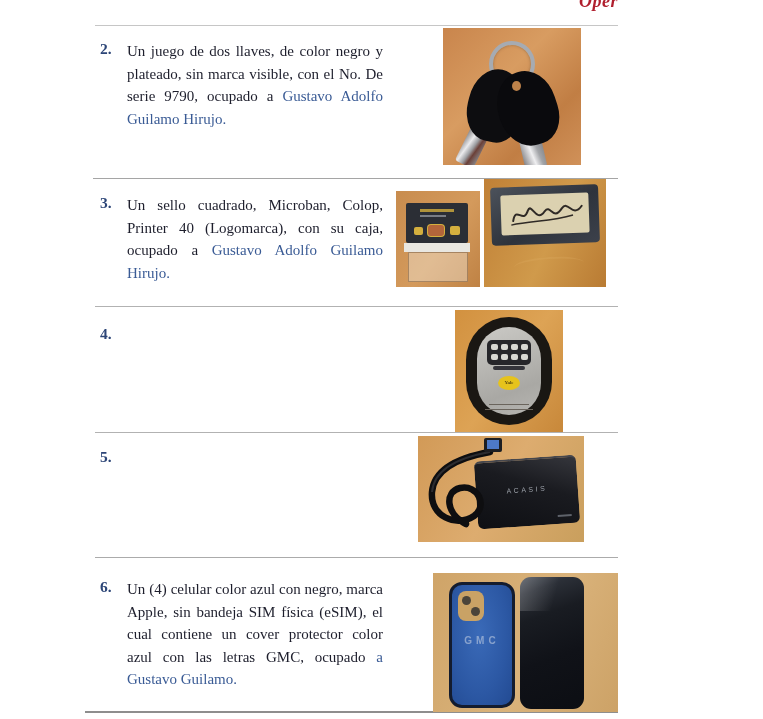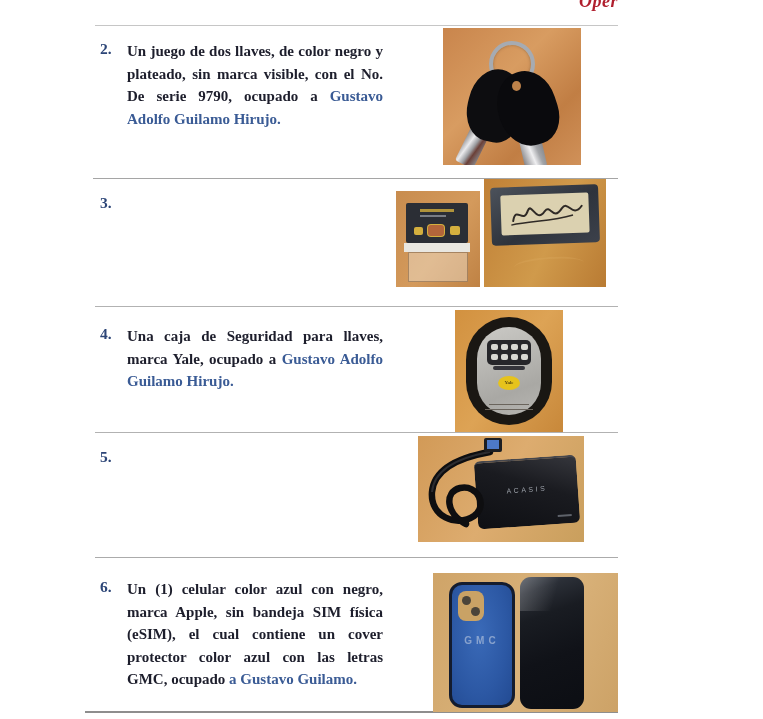--- a/index.html
+++ b/index.html
@@ -22,21 +22,21 @@
   .hr.l5b{top:561px;left:672px;width:91px;background:#d4d4d4;}
   .hr.l6{top:711px;left:85px;width:678px;height:2px;background:#8e8e8e;}
   
   .item{position:absolute;left:100px;width:285px;}
   .item .num{
     position:absolute;left:0;top:0;width:22px;text-align:left;
     font-weight:700;font-size:15.5px;color:#2c4577;
   }
   .item .para{
     margin-left:27px;width:256px;text-align:justify;
-    font-weight:700;font-size:15px;line-height:22.6px;color:#1d1e2c;
+    font-weight:400;font-size:15px;line-height:22.6px;color:#1d1e2c;
   }
   .item .para .pname{color:#3a5b95;}
   .it2{top:40px;} .it3{top:194px;} .it4{top:325px;} .it5{top:448px;} .it6{top:578px;}
   
   .photo{position:absolute;overflow:hidden;}
   .photo *{position:absolute;}
   
   .ph-keys{left:443px;top:28px;width:138px;height:137px;
     background:linear-gradient(135deg,#c9854c,#d89c61 40%,#c17e44 72%,#d09159);}
   .keys-ring{left:46px;top:13px;width:38px;height:38px;border:4px solid #a6abb2;border-radius:50%;
@@ -131,20 +131,21 @@
     <div class="keys-ring"></div>
     <div class="key-barrel-l"></div>
     <div class="key-barrel-r"></div>
     <div class="key-head-l"></div>
     <div class="key-head-r"></div>
     <div class="key-hole"></div>
   </div>
 
   <div class="item it3">
     <div class="num">3.</div>
+    <div class="para"><span>Un sello cuadrado, Microban, Colop, Printer 40 (Logomarca), con su caja, ocupado a </span><span class="pname">Gustavo Adolfo Guilamo Hirujo.</span></div>
   </div>
   <div class="photo ph-stamp1">
     <div class="st1-top">
       <div class="st1-txt"></div>
       <div class="st1-txt2"></div>
       <div class="st1-logo1"></div>
       <div class="st1-logo2"></div>
       <div class="st1-logo3"></div>
     </div>
     <div class="st1-strip"></div>
@@ -157,21 +158,20 @@
           <path d="M12 26 C15 10, 22 30, 27 16 C31 7, 35 30, 44 17 C50 10, 52 28, 61 15 C68 6, 71 26, 81 13" stroke="#2f2a26" stroke-width="2" fill="none" stroke-linecap="round"></path>
           <path d="M10 30 C30 26, 50 28, 72 22" stroke="#2f2a26" stroke-width="1.4" fill="none"></path>
         </svg>
       </div>
     </div>
     <div class="st2-scratch"></div>
   </div>
 
   <div class="item it4">
     <div class="num">4.</div>
-    <div class="para"><span>Una caja de Seguridad para llaves, marca Yale, ocupado a </span><span class="pname">Gustavo Adolfo Guilamo Hirujo.</span></div>
   </div>
   <div class="photo ph-lock" title="black oval Yale key security box with keypad">
     <div class="lk-outer"></div>
     <div class="lk-panel"></div>
     <div class="lk-keypad">
       <div class="lk-btn" style="left:4px;top:4px;"></div>
       <div class="lk-btn" style="left:14px;top:4px;"></div>
       <div class="lk-btn" style="left:24px;top:4px;"></div>
       <div class="lk-btn" style="left:34px;top:4px;"></div>
       <div class="lk-btn" style="left:4px;top:14px;"></div>
@@ -196,21 +196,21 @@
     <svg style="left:0;top:0;" width="100" height="106" viewBox="0 0 100 106">
       <path d="M72 16 C38 22, 16 34, 14 56 C12 80, 38 92, 56 80 C70 70, 60 48, 42 52 C26 56, 28 78, 48 88" stroke="#0e0e10" stroke-width="6.5" fill="none" stroke-linecap="round"></path>
       <path d="M72 16 C38 22, 16 34, 14 56" stroke="#2c2c30" stroke-width="2" fill="none"></path>
       <rect x="66" y="2" width="18" height="14" rx="2" fill="#1d1e22"></rect>
       <rect x="69" y="4" width="12" height="9" fill="#4d79c8"></rect>
     </svg>
   </div>
 
   <div class="item it6">
     <div class="num">6.</div>
-    <div class="para"><span>Un (1) celular color azul con negro, marca Apple, sin bandeja SIM física (eSIM), el cual contiene un cover protector color azul con las letras GMC, ocupado </span><span class="pname">a Gustavo Guilamo.</span></div>
+    <div class="para"><span>Un (4) celular color azul con negro, marca Apple, sin bandeja SIM física (eSIM), el cual contiene un cover protector color azul con las letras GMC, ocupado </span><span class="pname">a Gustavo Guilamo.</span></div>
   </div>
   <div class="photo ph-phone" title="blue phone case with GMC letters next to a dark blue iPhone">
     <div class="pc-case">
       <div class="pc-cut">
         <div class="pc-lens1"></div>
         <div class="pc-lens2"></div>
       </div>
       <div class="pc-gmc">GMC</div>
     </div>
     <div class="pc-phone">

